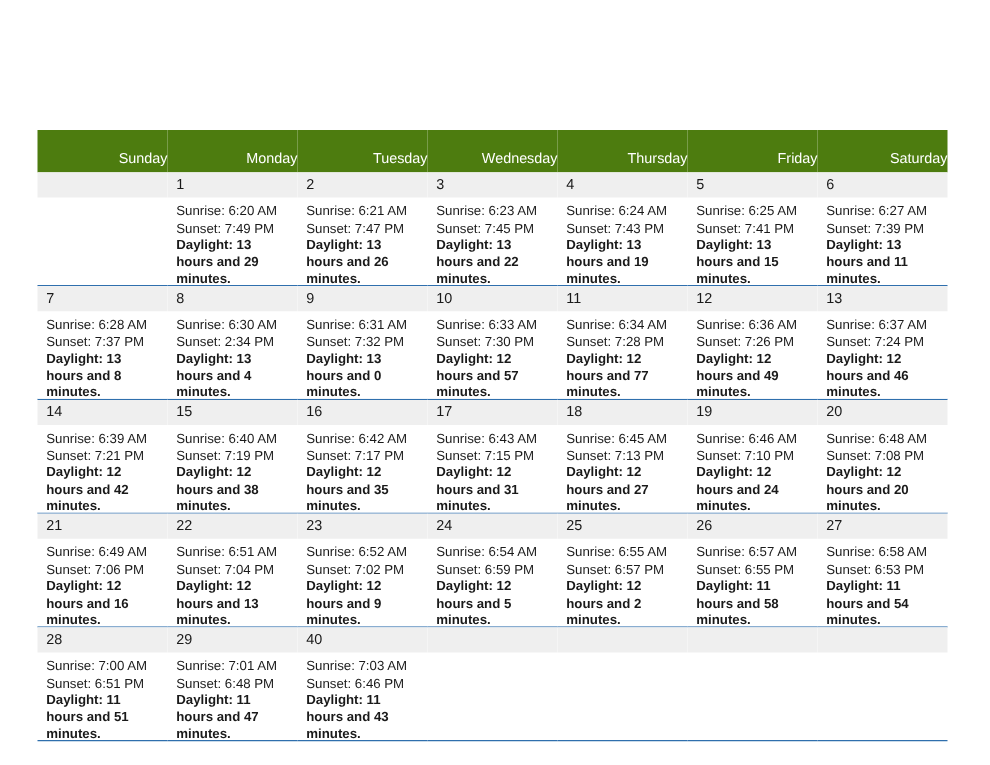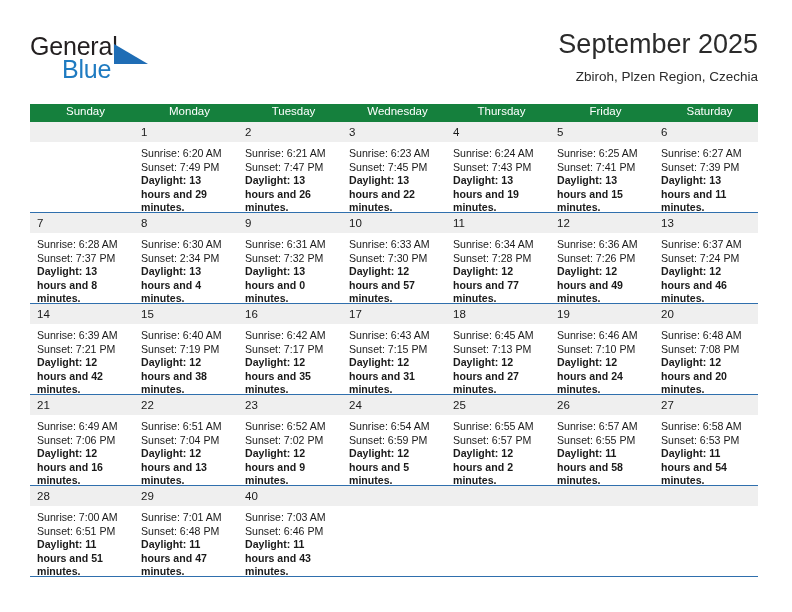--- a/index.html
+++ b/index.html
@@ -85,26 +85,26 @@
   
   .cal {
     position: absolute;
     left: 30px;
     top: 104px;
     width: 728px;
     border-collapse: collapse;
     table-layout: fixed;
   }
   .cal th {
-    background: #15803d;
+    background: #4d7c0f;
     color: #ffffff;
     font-weight: normal;
     font-size: 11.5px;
-    text-align: center;
-    padding: 0 0 4px 7px;
+    text-align: right;
+    padding: 16px 0 4px 7px;
     height: 14px;
     border: none;
   }
   .cal td {
     vertical-align: top;
     padding: 0;
     border: none;
     border-bottom: 1.3px solid #2f6fad;
     height: 76px;
   }
@@ -142,34 +142,20 @@
   .daycell .info .daylight {
     white-space: normal;
     font-weight: bold;
   }
 </style>
 </head>
 <body>
 
 <div class="page">
 
-  <div class="topbar">
-
-    <div class="brand">
-      <span class="brand-general">General</span>
-      <span class="brand-tri"></span>
-      <span class="brand-blue">Blue</span>
-    </div>
-
-    <div class="title-block">
-      <div class="cal-title">September 2025</div>
-      <div class="cal-subtitle">Zbiroh, Plzen Region, Czechia</div>
-    </div>
-
-  </div>
 
   <table class="cal">
     <thead>
       <tr>
         <th>Sunday</th>
         <th>Monday</th>
         <th>Tuesday</th>
         <th>Wednesday</th>
         <th>Thursday</th>
         <th>Friday</th>

